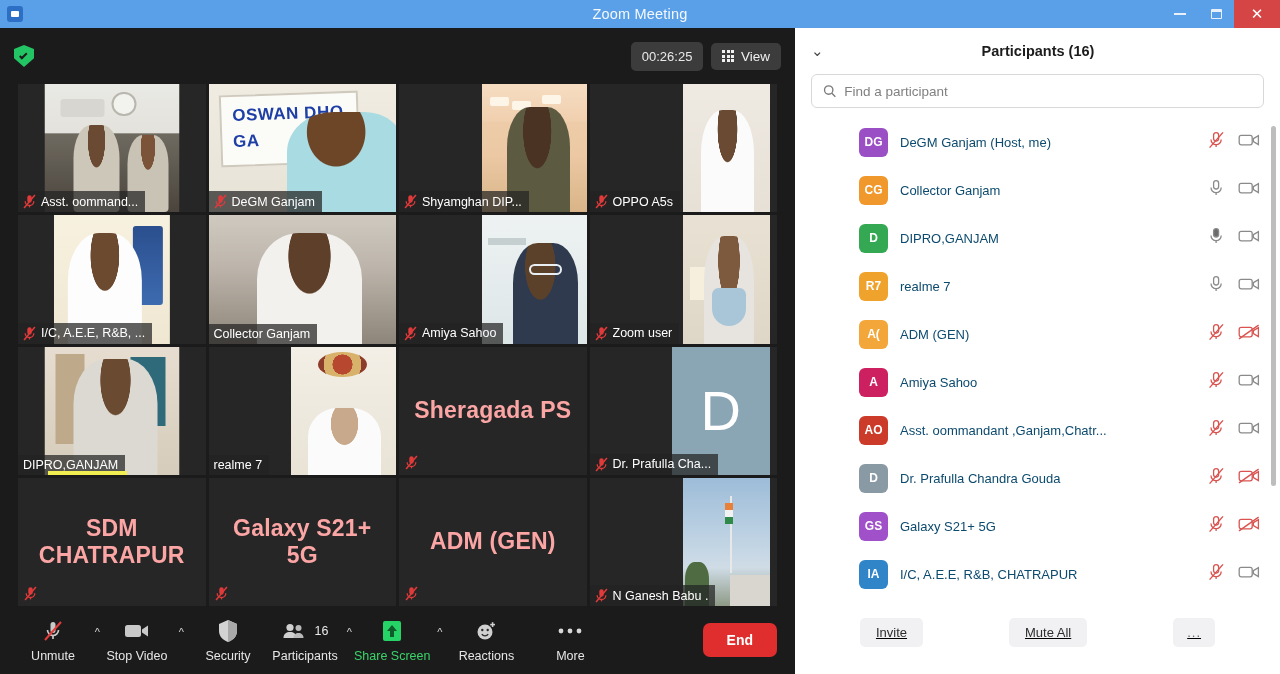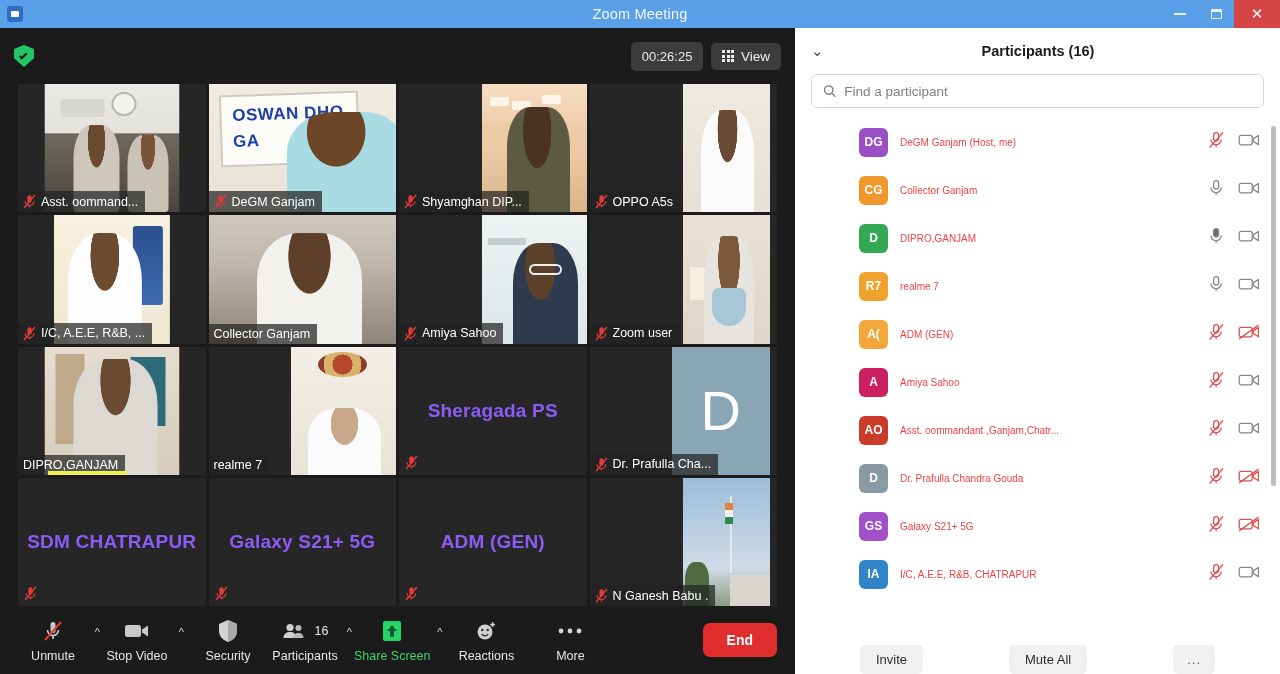--- a/index.html
+++ b/index.html
@@ -92,21 +92,21 @@
     background:rgba(34,34,34,.72); color:#fff;
     font-size:12.5px; padding:3px 7px 3px 5px; max-width:96%;
     white-space:nowrap; overflow:hidden;
   }
   .tile-name .nm { overflow:hidden; text-overflow:ellipsis; }
 
   .tile-mute-only {
     position:absolute; left:6px; bottom:5px; z-index:6;
   }
   .centername {
-    color:#8b5cf6; font-size:19px; font-weight:bold; text-align:center;
+    color:#fca5a5; font-size:23px; font-weight:bold; text-align:center;
     letter-spacing:.2px; z-index:4; padding:0 6px;
   }
   .avatar-big {
     position:absolute; top:0; bottom:0; right:4%; width:52%;
     background:#8aa5b4; display:flex; align-items:center; justify-content:center;
   }
   .avatar-big span { color:#fff; font-size:56px; font-weight:300; }
   .audio-bar {
     position:absolute; bottom:0; left:16%; width:42%; height:4px;
     background:#f2ef52; z-index:7;
@@ -216,31 +216,31 @@
   .p-search input::placeholder { color:#808080; }
   .p-list { flex:1; overflow:hidden; position:relative;padding-left:48px; }
   .prow {
     height:48px; display:flex; align-items:center; padding:0 12px 0 16px; gap:12px;
   }
   .pav {
     width:29px; height:29px; flex:0 0 29px; border-radius:6px; color:#fff;
     font-size:12px; font-weight:bold; display:flex; align-items:center; justify-content:center;
   }
   .pname {
-    flex:1; font-size:10px; color:#ef4444; white-space:nowrap;
+    flex:1; font-size:13px; color:#0c4a6e; white-space:nowrap;
     overflow:hidden; text-overflow:ellipsis; padding-right:6px;
   }
   .picons { display:flex; align-items:center; gap:13px; flex:0 0 auto; padding-right:8px; }
   .scrollbar {
     position:absolute; right:4px; top:8px; width:5px; height:360px;
     background:#bdbdbd; border-radius:3px;
   }
   .p-foot {
-    height:56px; flex:0 0 56px; display:flex; align-items:flex-end;
-    justify-content:space-around; padding:0 22px;
+    height:56px; flex:0 0 56px; display:flex; align-items:flex-start;
+    justify-content:space-around; padding:0 22px;text-decoration:underline;
   }
   .pbtn {
     background:#f1f1f4; color:#2d2d2d; font-size:13px;
     padding:7px 16px; border-radius:5px;
   }
   .pbtn.dots { padding:7px 14px; color:#666; letter-spacing:1px; }
 </style>
 </head>
 <body>
 

